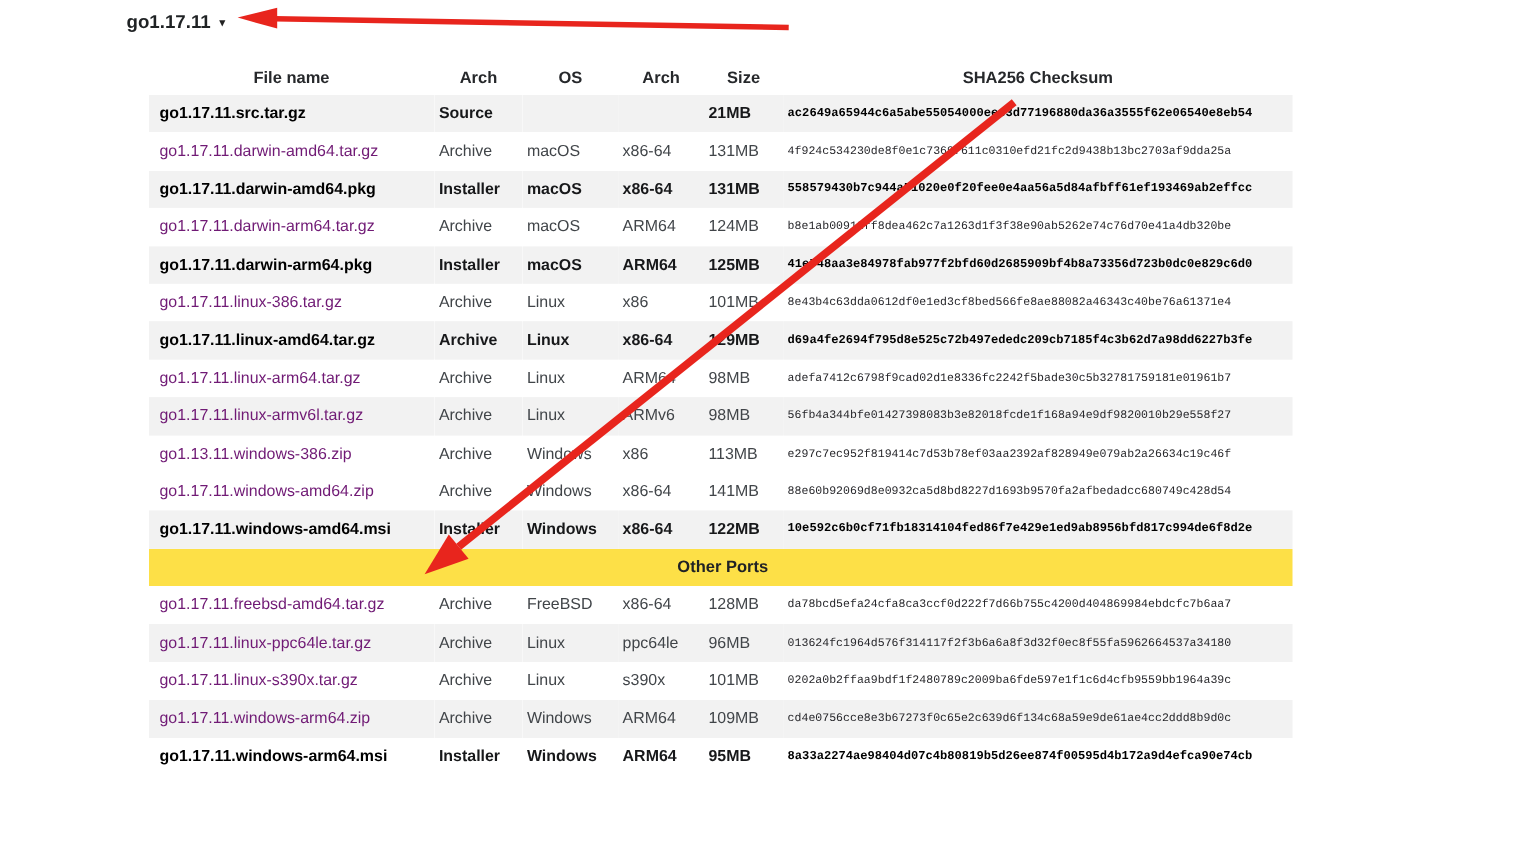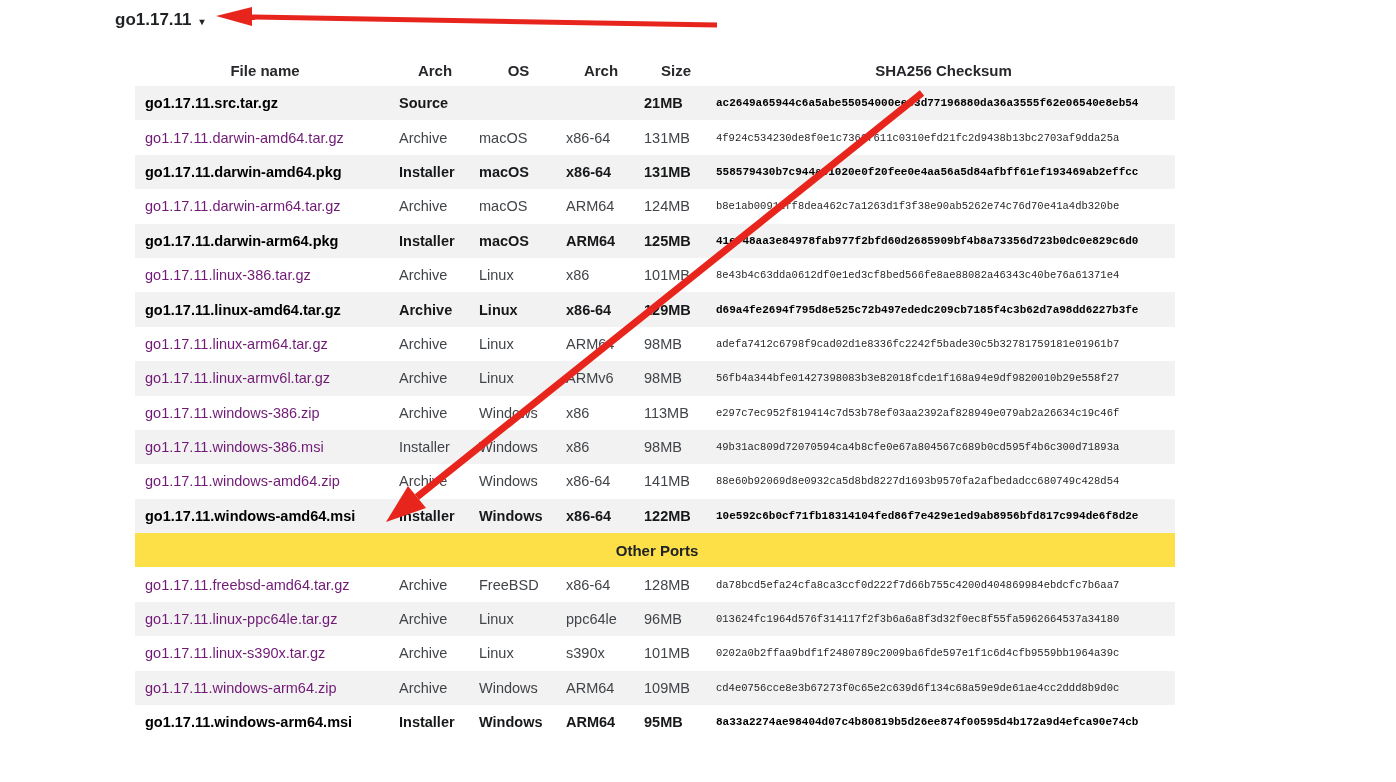--- a/index.html
+++ b/index.html
@@ -151,34 +151,26 @@
     </tr>
     <tr class="odd">
       <td class="file"><a class="dl-link">go1.17.11.linux-armv6l.tar.gz</a></td>
       <td>Archive</td>
       <td>Linux</td>
       <td>ARMv6</td>
       <td>98MB</td>
       <td class="sha">56fb4a344bfe01427398083b3e82018fcde1f168a94e9df9820010b29e558f27</td>
     </tr>
     <tr>
-      <td class="file"><a class="dl-link">go1.17.11.windows-386.zip</a></td>
+      <td class="file"><a class="dl-link">go1.13.11.windows-386.zip</a></td>
       <td>Archive</td>
       <td>Windows</td>
       <td>x86</td>
       <td>113MB</td>
       <td class="sha">e297c7ec952f819414c7d53b78ef03aa2392af828949e079ab2a26634c19c46f</td>
-    </tr>
-    <tr class="odd">
-      <td class="file"><a class="dl-link">go1.17.11.windows-386.msi</a></td>
-      <td>Installer</td>
-      <td>Windows</td>
-      <td>x86</td>
-      <td>98MB</td>
-      <td class="sha">49b31ac809d72070594ca4b8cfe0e67a804567c689b0cd595f4b6c300d71893a</td>
     </tr>
     <tr>
       <td class="file"><a class="dl-link">go1.17.11.windows-amd64.zip</a></td>
       <td>Archive</td>
       <td>Windows</td>
       <td>x86-64</td>
       <td>141MB</td>
       <td class="sha">88e60b92069d8e0932ca5d8bd8227d1693b9570fa2afbedadcc680749c428d54</td>
     </tr>
     <tr class="odd hl">

